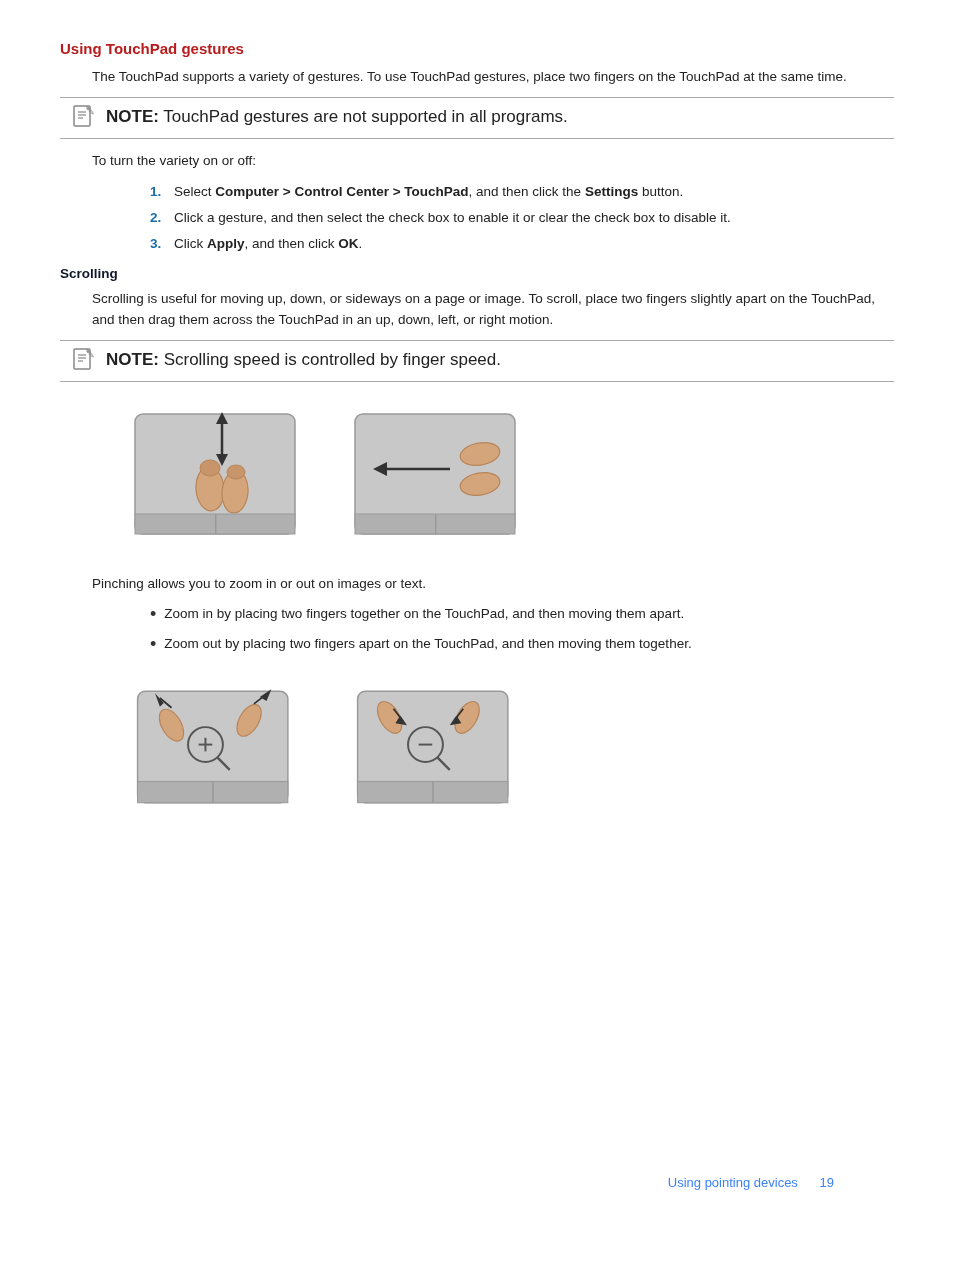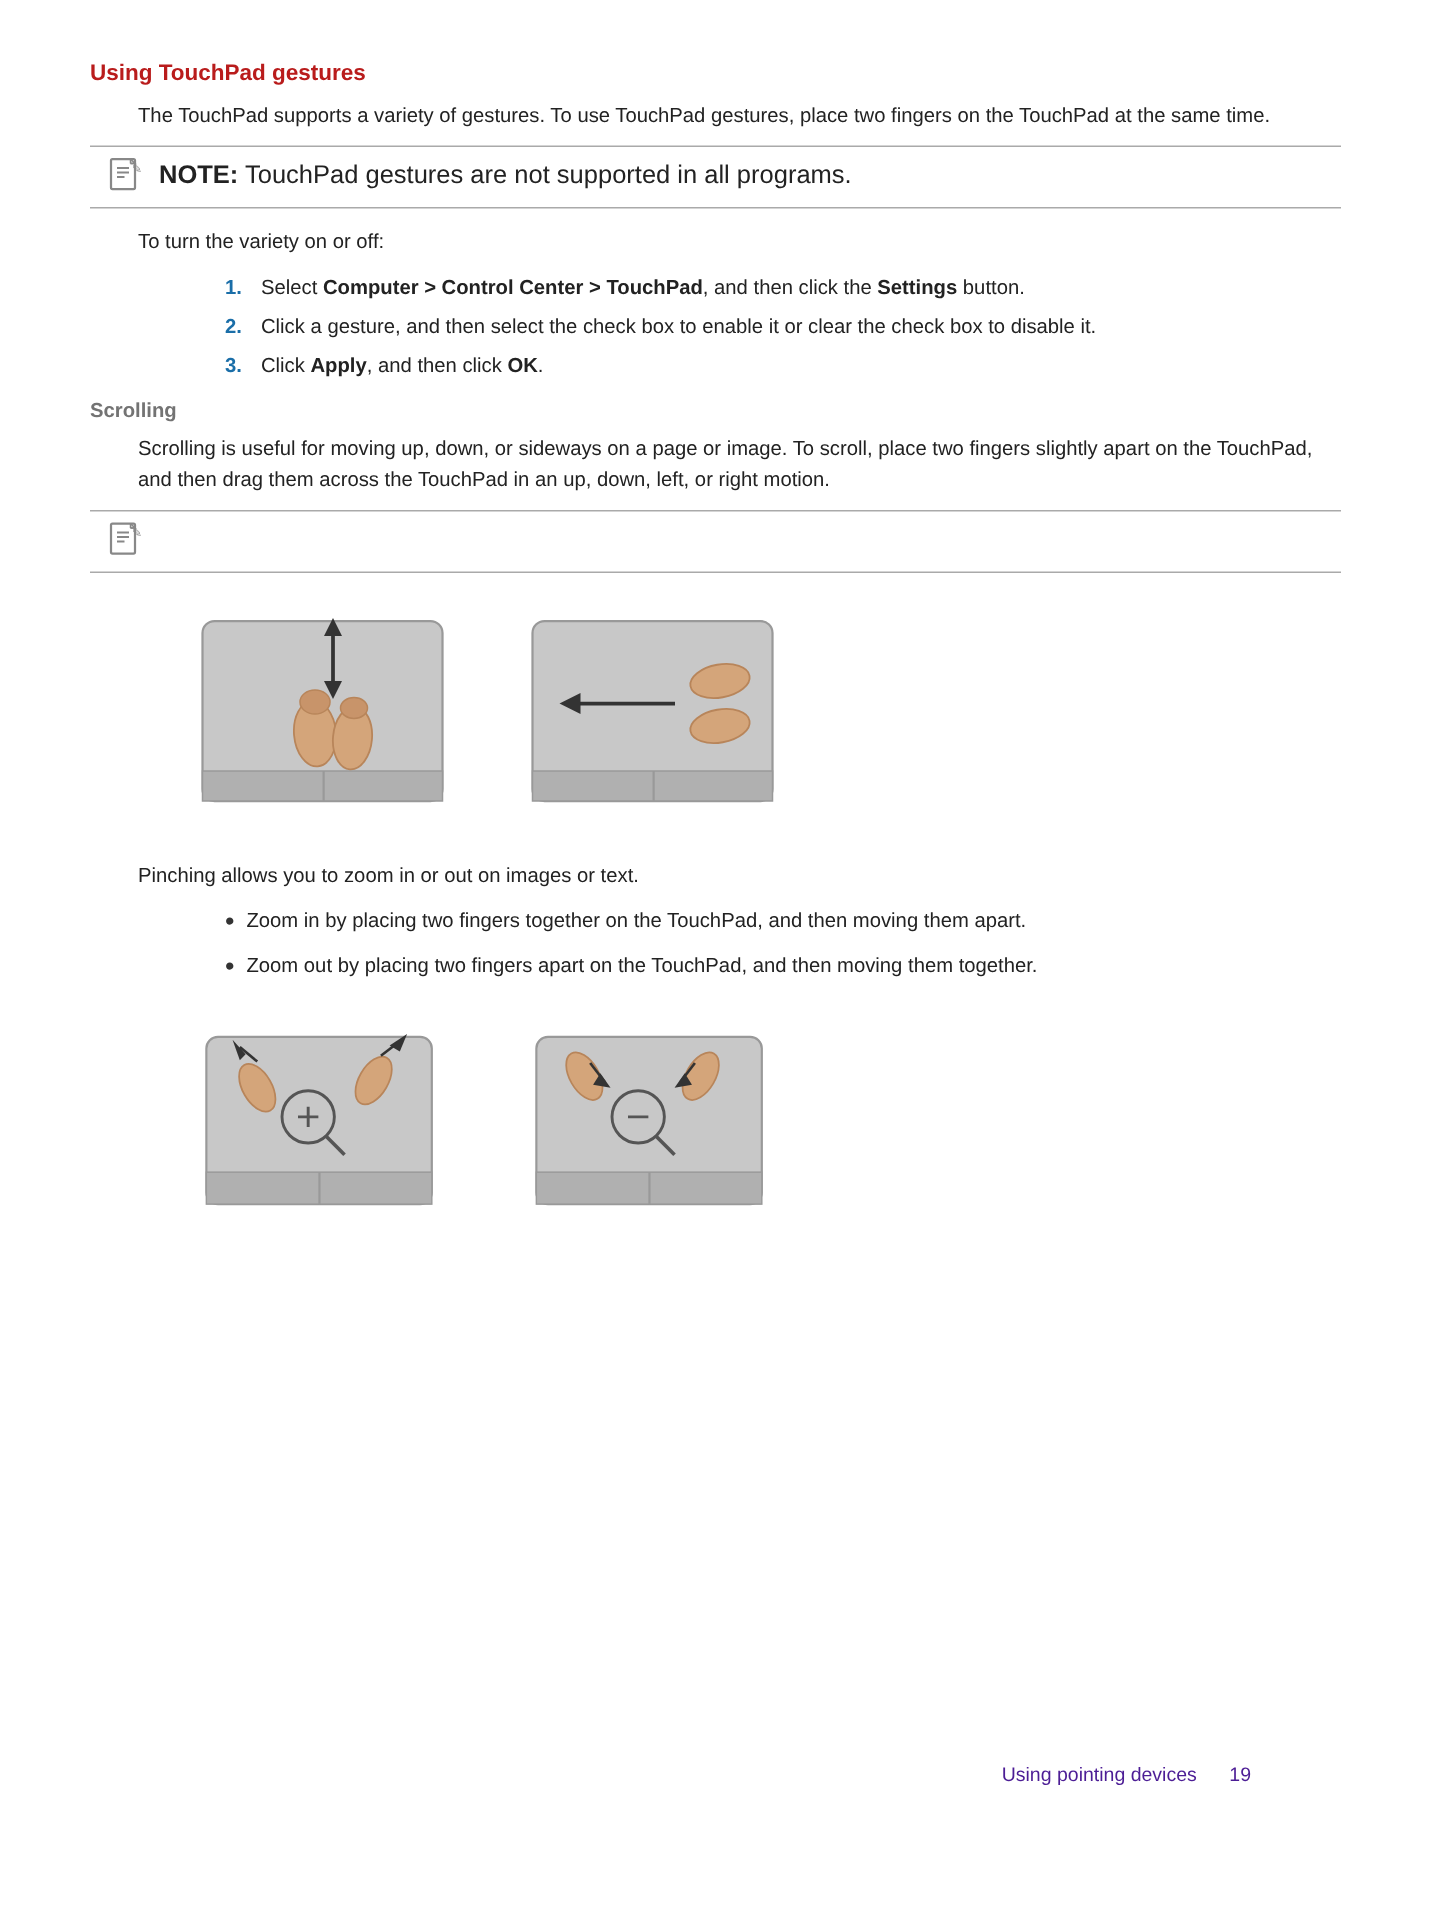--- a/index.html
+++ b/index.html
@@ -14,21 +14,21 @@
     }
 
     .section-heading {
       color: #b91c1c;
       font-size: 15px;
       font-weight: bold;
       margin-bottom: 10px;
     }
 
     .subsection-heading {
-      color: #737373;
+      color: #0f172a;
       font-size: 13.5px;
       font-weight: bold;
       margin-bottom: 8px;
     }
 
     .body-text {
       margin-left: 32px;
       margin-bottom: 10px;
       line-height: 1.5;
       font-size: 13.5px;
@@ -124,21 +124,21 @@
     .zoom-img {
       width: 200px;
       height: 160px;
     }
 
     .footer-text {
       position: absolute;
       bottom: 40px;
       right: 60px;
       font-size: 13px;
-      color: #4c1d95;
+      color: #3b82f6;
     }
 
     .page-wrap {
       position: relative;
       min-height: 1190px;
     }
     .sub-gap { margin-bottom: 14px; }
 
   </style>
 </head>
@@ -200,20 +200,24 @@
           <rect x="3" y="1" width="16" height="20" rx="1" ry="1" fill="none" stroke="#888" stroke-width="1.5"></rect>
           <line x1="7" y1="7" x2="15" y2="7" stroke="#888" stroke-width="1.2"></line>
           <line x1="7" y1="10" x2="15" y2="10" stroke="#888" stroke-width="1.2"></line>
           <line x1="7" y1="13" x2="12" y2="13" stroke="#888" stroke-width="1.2"></line>
           <polyline points="16,1 19,4 16,4" fill="#ddd" stroke="#888" stroke-width="1"></polyline>
           <line x1="16" y1="1" x2="16" y2="4" stroke="#888" stroke-width="1"></line>
           <line x1="16" y1="4" x2="19" y2="4" stroke="#888" stroke-width="1"></line>
           <text x="17" y="10" font-size="8" fill="#888">✎</text>
         </svg>
       </div>
+      <div class="note-content">
+        <strong>NOTE:</strong>
+        <span>Scrolling speed is controlled by finger speed.</span>
+      </div>
     </div>
 
     <div class="images-row">
 
       <svg class="touchpad-img" viewBox="0 0 200 160" xmlns="http://www.w3.org/2000/svg">
 
         <rect x="15" y="20" width="160" height="120" rx="8" ry="8" fill="#c8c8c8" stroke="#999" stroke-width="1.5"></rect>
 
         <rect x="15" y="120" width="160" height="20" rx="0" ry="0" fill="#b0b0b0" stroke="#999" stroke-width="1"></rect>
         <rect x="95" y="120" width="1.5" height="20" fill="#999"></rect>

